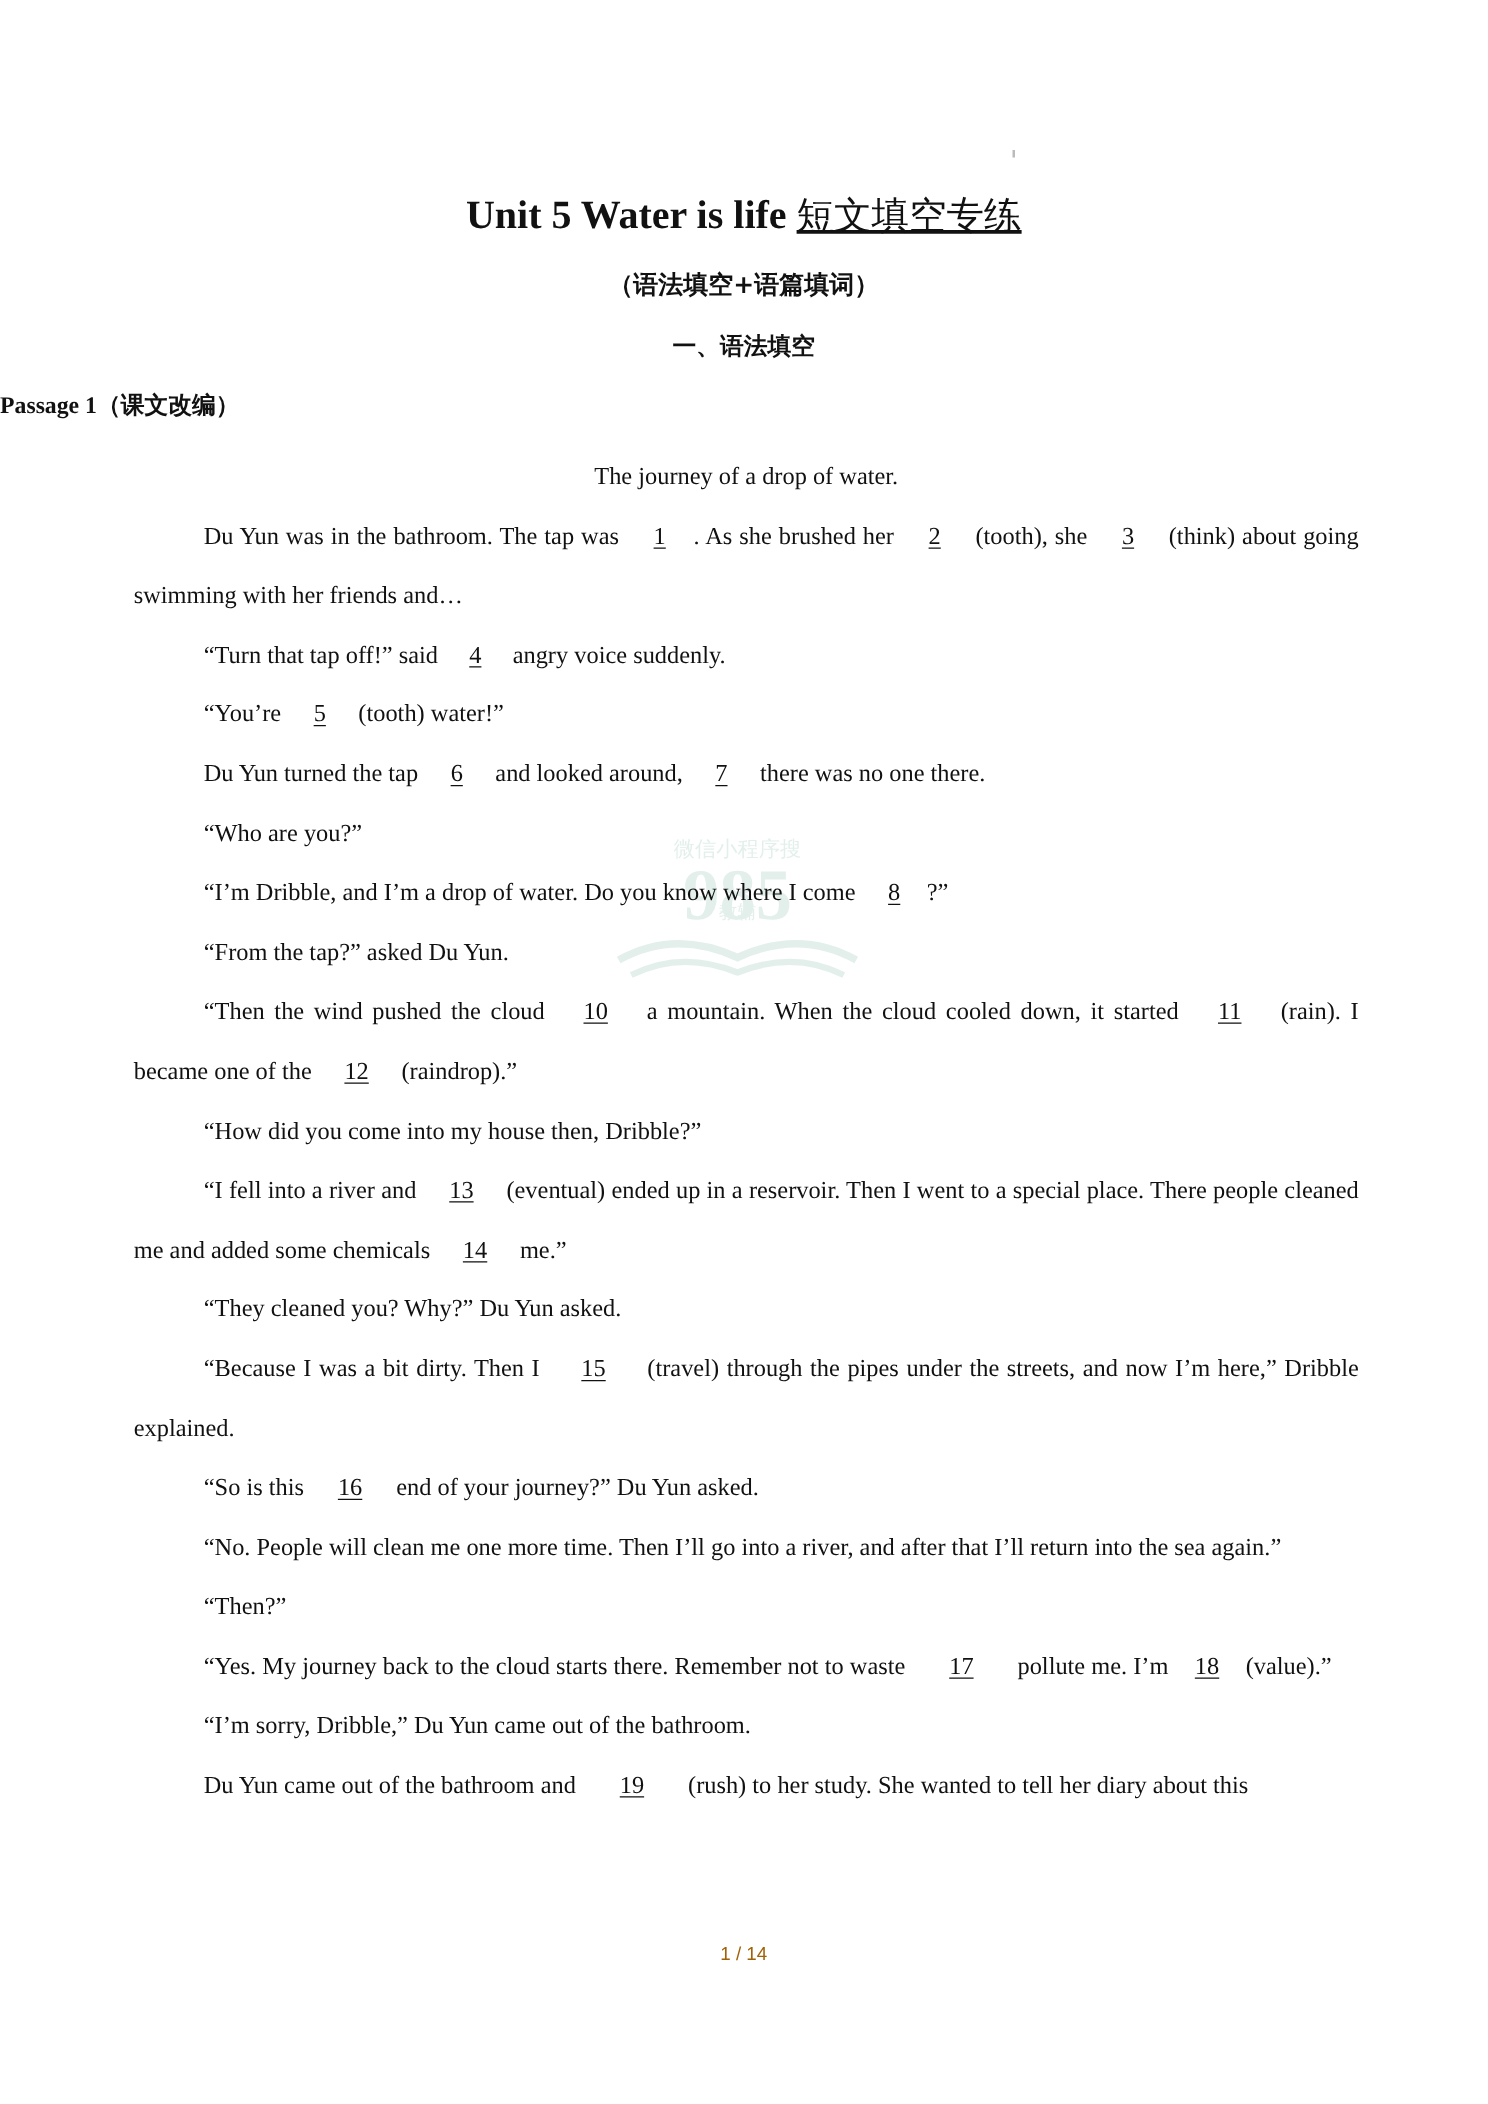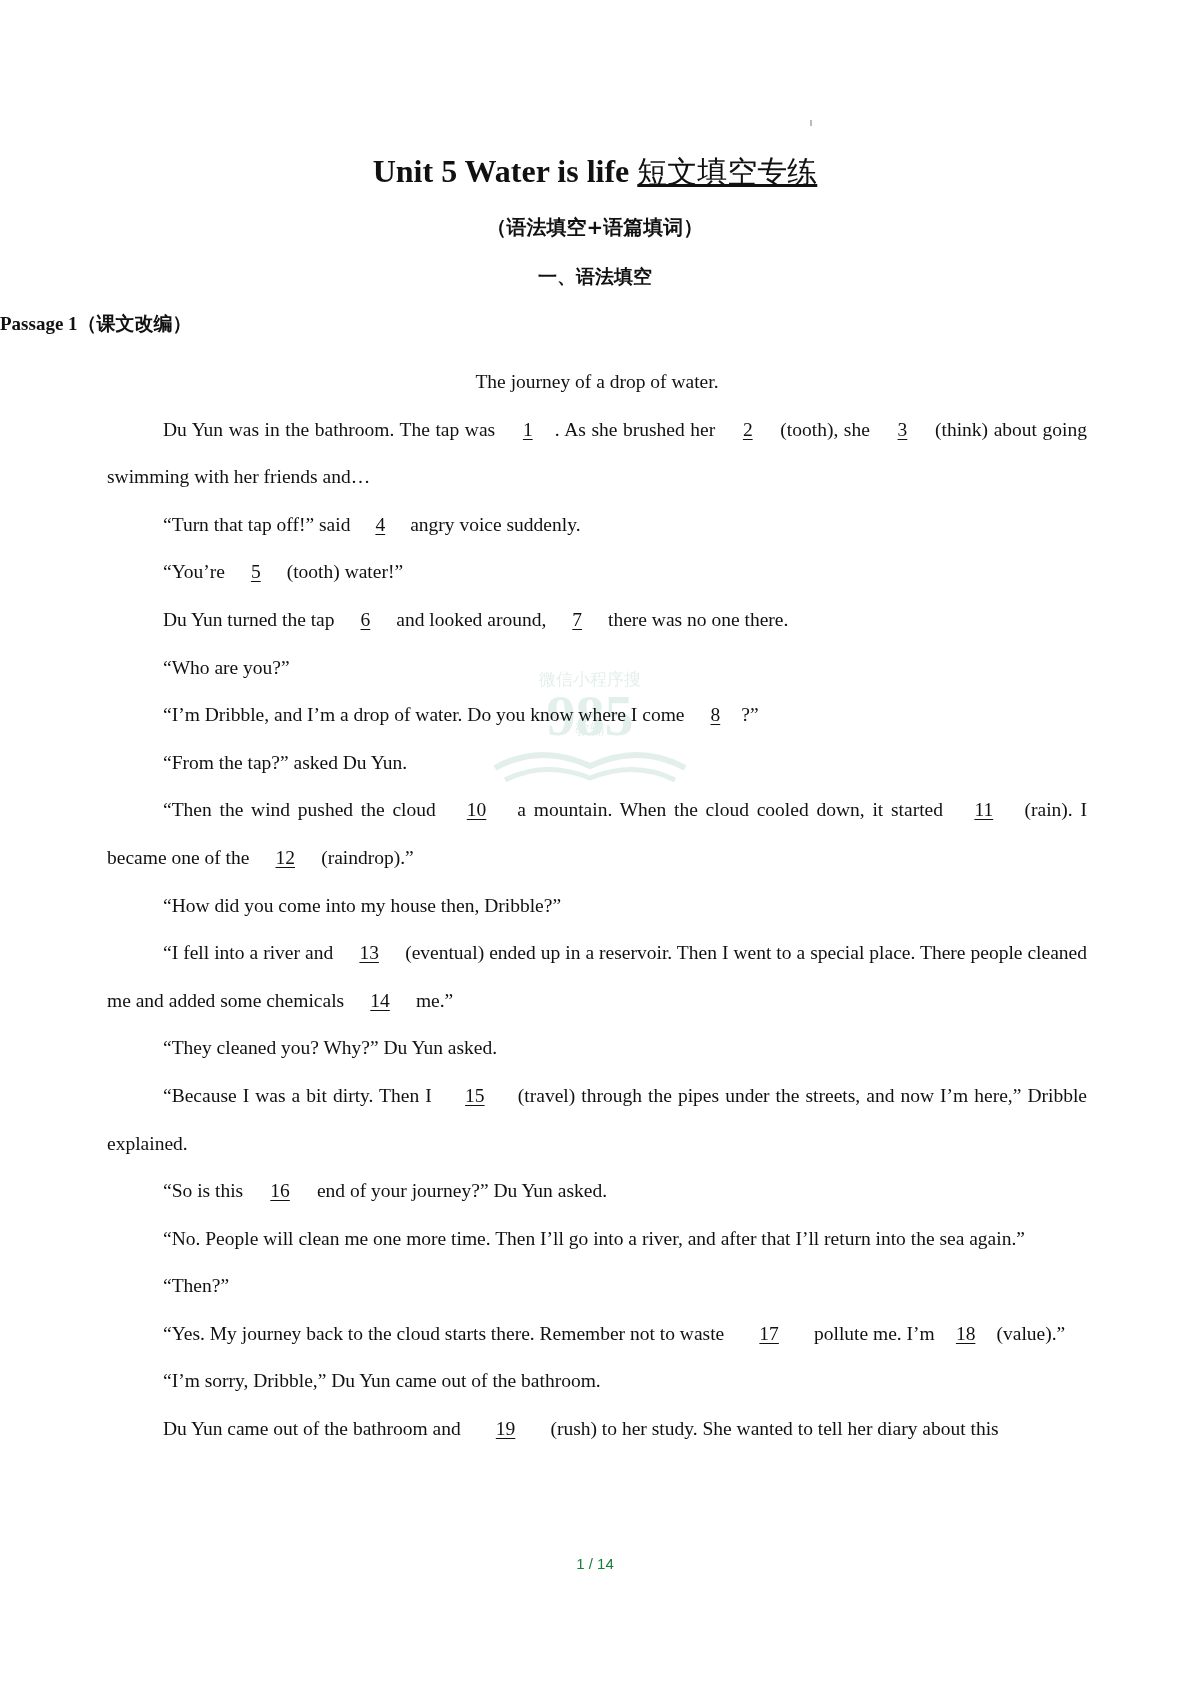--- a/index.html
+++ b/index.html
@@ -17,21 +17,21 @@
   .passage-title { position: absolute; left: 0; width: 1190px; top: 311px; text-align: left;
                    font-size: 19px; font-weight: bold; }
   .passage-title .cn { font-family: "DejaVu Sans", sans-serif; }
   .body-text { position: absolute; left: 107px; width: 980px; top: 358px; font-size: 19.5px;
                line-height: 47.6px; }
   .p-center { text-align: center; margin: 0; }
   .p { margin: 0; text-indent: 56px; text-align: justify; }
   .blank { display: inline-block; text-align: center; text-decoration: underline;
            text-underline-offset: 3px; white-space: pre; text-indent: 0; }
   .footer { position: absolute; left: 0; width: 1190px; top: 1555px; text-align: center;
-            font-family: "Liberation Sans", sans-serif; font-size: 15px; color: #15803d; }
+            font-family: "Liberation Sans", sans-serif; font-size: 15px; color: #a16207; }
   .watermark { position: absolute; left: 485px; top: 668px; width: 210px; height: 120px;
                opacity: 0.22; pointer-events: none; }
   .watermark .wm-text { position: absolute; width: 210px; text-align: center;
                         font-family: Liberation Serif, serif; color: #7fb9a6; }
 </style>
 </head>
 <body>
 
 <div class="page">
   <div class="corner-mark"></div>

